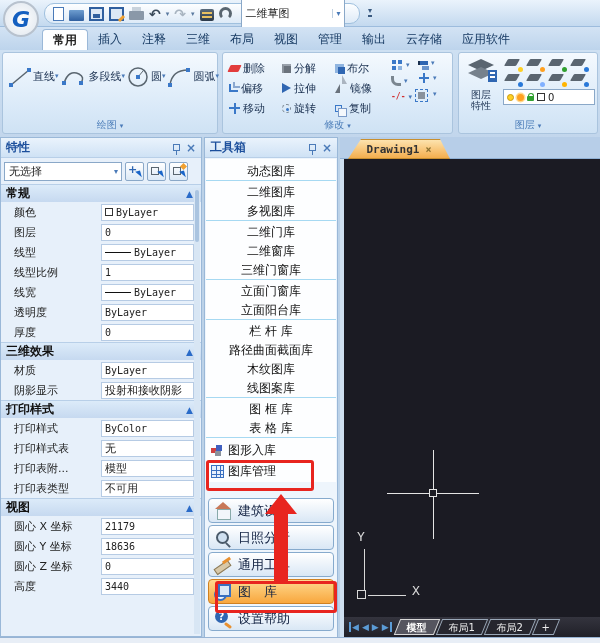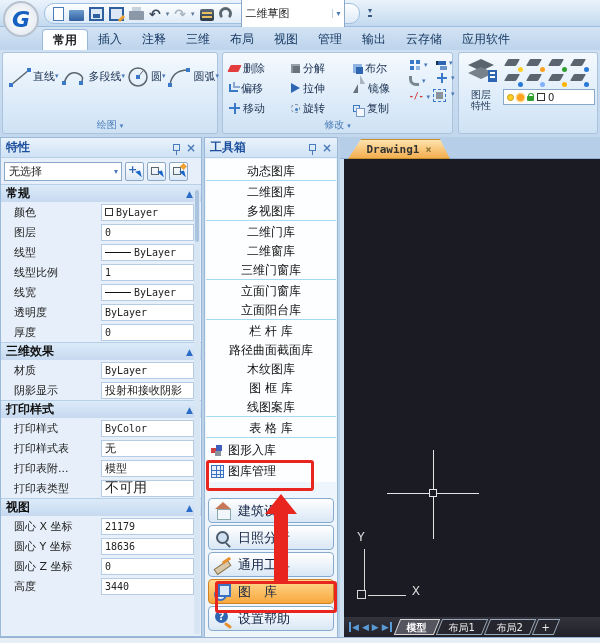--- a/index.html
+++ b/index.html
@@ -61,21 +61,21 @@
   .draw-row { display:flex; padding:4px 2px 0 4px; }
   .dbtn { display:flex; flex-direction:row; align-items:center; }
   .dbtn .lbl { font-size:11px; color:#1a3050; line-height:13px; white-space:nowrap; }
   .dbtn .chev { font-size:7px; color:#4a7ab8; line-height:7px; }
   .dico { height:28px; display:flex; align-items:center; }
   .smallcol { display:flex; flex-direction:column; gap:3px; margin-left:6px; margin-top:2px; }
   .smallcell { display:flex; align-items:center; gap:3px; }
   .smallcell .chev { font-size:7px; color:#4a7ab8; }
 
   .mod-wrap { display:flex; padding:5px 2px 0 6px; gap:6px; }
-  .mod-grid { display:grid; grid-template-columns:50px 50px 50px; grid-auto-rows:20px; column-gap:12px; }
+  .mod-grid { display:grid; grid-template-columns:50px 50px 50px; grid-auto-rows:20px; column-gap:3px; }
   .mbtn { display:flex; align-items:center; gap:3px; font-size:11px; color:#1a3050; white-space:nowrap; }
   .icol { display:flex; flex-direction:column; gap:6px; margin-top:1px; }
 
   .mi { display:inline-block; position:relative; }
   .i-erase { width:11px; height:7px; background:#e23c3c; transform:skewX(-25deg); border-radius:1px; }
   .i-explode { width:9px; height:9px; background:#6a727c; border-top:2px solid #9aa2ac; border-left:2px solid #8a929c; }
   .i-bool { width:9px; height:9px; background:#8fb4e0; }
   .i-bool::after { content:""; position:absolute; left:3px; top:3px; width:7px; height:7px; background:#2f66b2; }
   .i-offset { width:9px; height:8px; border-left:2px solid #3a78c8; border-bottom:2px solid #3a78c8; }
   .i-offset::after { content:""; position:absolute; left:2px; bottom:2px; width:5px; height:4px;
@@ -486,20 +486,24 @@
           </div>
           <div class="layer-combo">
             <span class="lc-bulb"></span>
             <span class="lc-sun"></span>
             <span class="lc-lock"></span>
             <span class="lc-swatch"></span>
             <span>0</span>
           </div>
         </div>
       </div>
+      <div class="pfoot">
+        <span>图层</span>
+        <span class="chev">▾</span>
+      </div>
     </div>
   </div>
 
   <div class="side-panel props-panel">
     <div class="phead">
       <span>特性</span>
       <span class="sp"></span>
       <span class="pin-ic"></span>
       <span class="close-ic">×</span>
     </div>
@@ -611,21 +615,21 @@
           </div>
       </div>
       <div class="prow">
         <div class="plabel">打印表附...</div>
         <div class="pval" style="font-family:'DejaVu Sans',sans-serif;font-size:11px">
             <span>模型</span>
           </div>
       </div>
       <div class="prow">
         <div class="plabel">打印表类型</div>
-        <div class="pval" style="font-family:Liberation Sans, sans-serif;font-size:14px">
+        <div class="pval" style="font-family:Liberation Sans, sans-serif;font-size:11px">
             <span>不可用</span>
           </div>
       </div>
 
       <div class="psec">
         <span>视图</span>
           <span class="sp"></span>
         <span class="col">▲</span>
       </div>
       <div class="prow">
@@ -668,22 +672,22 @@
       <div class="tb-item">二维图库</div>
       <div class="tb-item sep">多视图库</div>
       <div class="tb-item">二维门库</div>
       <div class="tb-item">二维窗库</div>
       <div class="tb-item sep">三维门窗库</div>
       <div class="tb-item">立面门窗库</div>
       <div class="tb-item sep">立面阳台库</div>
       <div class="tb-item">栏 杆 库</div>
       <div class="tb-item">路径曲面截面库</div>
       <div class="tb-item">木纹图库</div>
+      <div class="tb-item sep">线图案库</div>
       <div class="tb-item">图 框 库</div>
-      <div class="tb-item sep">线图案库</div>
       <div class="tb-item sep">表 格 库</div>
       <div class="tb-iconitem">
         <span class="ic-block">
             <span class="r"></span>
             <span class="b"></span>
             <span class="g"></span>
           </span>
         <span>图形入库</span>
       </div>
       <div class="tb-iconitem">

